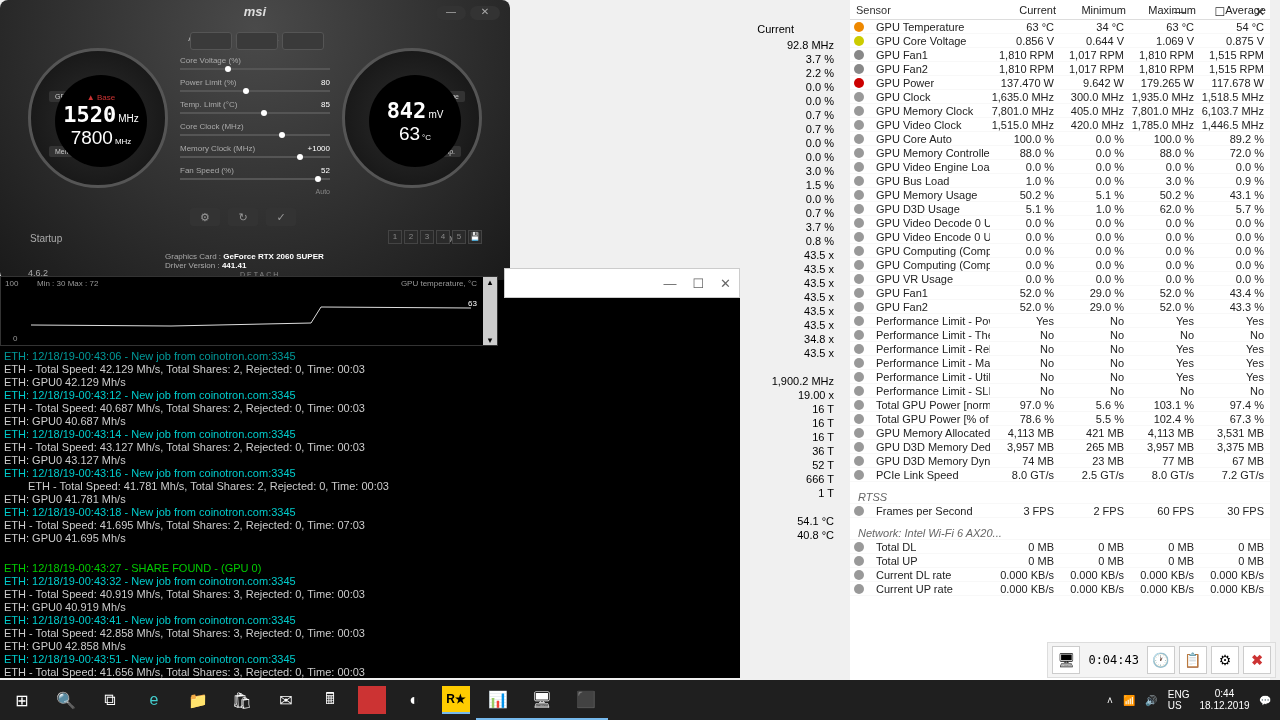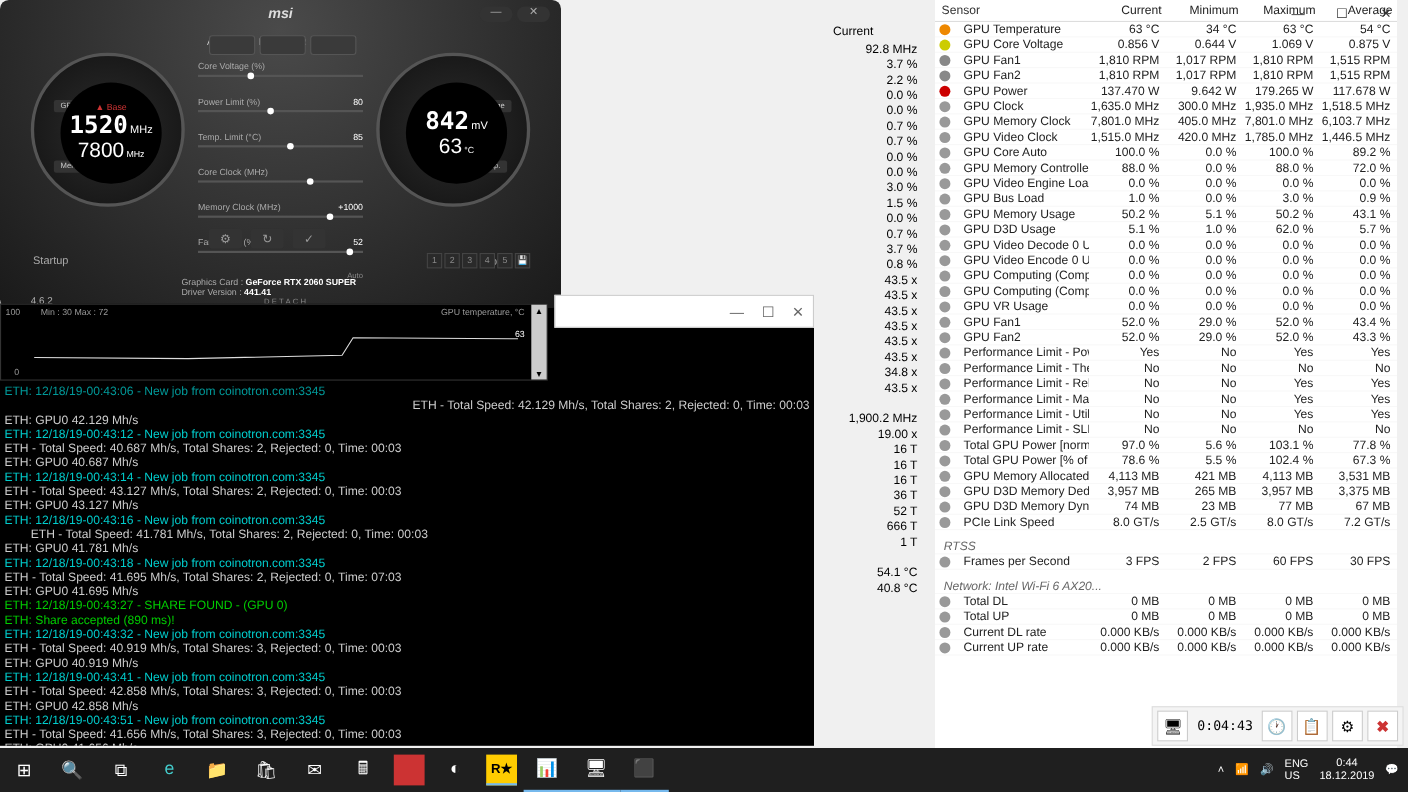--- a/index.html
+++ b/index.html
@@ -25,21 +25,21 @@
 .msi-close{right:10px}
 .gauge{position:absolute;width:140px;height:140px;border-radius:50%;border:3px solid #555;background:radial-gradient(circle,#222 40%,#111)}
 .gauge-l{left:28px;top:48px}
 .gauge-r{right:28px;top:48px}
 .gauge-inner{position:absolute;top:24px;left:24px;width:92px;height:92px;border-radius:50%;background:#000;display:flex;flex-direction:column;align-items:center;justify-content:center}
 .gauge-val{font-family:'Digital',monospace;font-size:22px;color:#fff;font-weight:bold}
 .gauge-unit{font-size:10px;color:#fff;margin-left:2px}
 .gauge-sub{font-size:19px;color:#fff}
 .gauge-label{position:absolute;font-size:7px;background:#333;padding:2px 6px;border-radius:2px;color:#ccc}
 .sliders{position:absolute;left:180px;top:56px;width:150px;font-size:8px;color:#aaa}
-.slider{margin-bottom:18px}
+.slider{margin-bottom:8px}
 .slider-track{height:2px;background:#555;margin-top:3px;position:relative}
 .slider-thumb{position:absolute;width:6px;height:6px;background:#fff;border-radius:50%;top:-2px}
 .slider-row{display:flex;justify-content:space-between}
 .msi-info{position:absolute;bottom:10px;left:165px;font-size:8px;color:#aaa}
 .msi-bottom{position:absolute;bottom:36px;left:0;right:0;display:flex;justify-content:space-between;padding:0 30px;font-size:10px;color:#aaa}
 .msi-btns{position:absolute;top:32px;left:190px;display:flex;gap:4px}
 .msi-btn{width:42px;height:18px;background:#3a3a3a;border-radius:3px;border:1px solid #555}
 .msi-ctrl{position:absolute;bottom:54px;left:190px;display:flex;gap:8px}
 .ctrl-btn{width:30px;height:18px;background:#333;border-radius:3px;display:flex;align-items:center;justify-content:center;font-size:11px;color:#999}
 .prof-btns{position:absolute;bottom:36px;right:28px;display:flex;gap:2px}
@@ -416,21 +416,21 @@
           <span class="hw-val">No</span>
           <span class="hw-val">No</span>
           <span class="hw-val">No</span>
         </div>
         <div class="hw-row">
           <span class="hw-icon" style="background:#999"></span>
           <span class="hw-sensor">Total GPU Power [normalize...</span>
           <span class="hw-val">97.0 %</span>
           <span class="hw-val">5.6 %</span>
           <span class="hw-val">103.1 %</span>
-          <span class="hw-val">77.8 %</span>
+          <span class="hw-val">97.4 %</span>
         </div>
         <div class="hw-row">
           <span class="hw-icon" style="background:#999"></span>
           <span class="hw-sensor">Total GPU Power [% of TDP]</span>
           <span class="hw-val">78.6 %</span>
           <span class="hw-val">5.5 %</span>
           <span class="hw-val">102.4 %</span>
           <span class="hw-val">67.3 %</span>
         </div>
         <div class="hw-row">
@@ -528,36 +528,35 @@
 
 <div class="console-title">
   <span class="ct-btn">—</span>
   <span class="ct-btn">☐</span>
   <span class="ct-btn">✕</span>
 </div>
 
 <div class="console">
   <div id="console-lines">
       <div style="color: rgb(0, 153, 153);">ETH: 12/18/19-00:43:06 - New job from coinotron.com:3345</div>
-      <div style="color: rgb(204, 204, 204); text-align: right;">ETH - Total Speed: 42.129 Mh/s, Total Shares: 2, Rejected: 0, Time: 00:03</div>
+      <div style="color: rgb(204, 204, 204);">ETH - Total Speed: 42.129 Mh/s, Total Shares: 2, Rejected: 0, Time: 00:03</div>
       <div style="color: rgb(204, 204, 204);">ETH: GPU0 42.129 Mh/s</div>
       <div class="teal">ETH: 12/18/19-00:43:12 - New job from coinotron.com:3345</div>
       <div style="color: rgb(204, 204, 204);">ETH - Total Speed: 40.687 Mh/s, Total Shares: 2, Rejected: 0, Time: 00:03</div>
       <div style="color: rgb(204, 204, 204);">ETH: GPU0 40.687 Mh/s</div>
       <div class="teal">ETH: 12/18/19-00:43:14 - New job from coinotron.com:3345</div>
       <div style="color: rgb(204, 204, 204);">ETH - Total Speed: 43.127 Mh/s, Total Shares: 2, Rejected: 0, Time: 00:03</div>
       <div style="color: rgb(204, 204, 204);">ETH: GPU0 43.127 Mh/s</div>
       <div class="teal">ETH: 12/18/19-00:43:16 - New job from coinotron.com:3345</div>
       <div style="color: rgb(204, 204, 204); padding-left: 24px;">ETH - Total Speed: 41.781 Mh/s, Total Shares: 2, Rejected: 0, Time: 00:03</div>
       <div style="color: rgb(204, 204, 204);">ETH: GPU0 41.781 Mh/s</div>
       <div class="teal">ETH: 12/18/19-00:43:18 - New job from coinotron.com:3345</div>
       <div style="color: rgb(204, 204, 204);">ETH - Total Speed: 41.695 Mh/s, Total Shares: 2, Rejected: 0, Time: 07:03</div>
       <div style="color: rgb(204, 204, 204);">ETH: GPU0 41.695 Mh/s</div>
-      <div style="color: rgb(0, 204, 0);">ETH: 12/18/19-00:43:27 - SHARE FOUND - (GPU 0)</div>
-      <div style="color: rgb(0, 204, 0);">ETH: Share accepted (890 ms)!</div>
+      <div style="color: rgb(0, 204, 0); margin-top: 17px;">ETH: 12/18/19-00:43:27 - SHARE FOUND - (GPU 0)</div>
       <div class="teal">ETH: 12/18/19-00:43:32 - New job from coinotron.com:3345</div>
       <div style="color: rgb(204, 204, 204);">ETH - Total Speed: 40.919 Mh/s, Total Shares: 3, Rejected: 0, Time: 00:03</div>
       <div style="color: rgb(204, 204, 204);">ETH: GPU0 40.919 Mh/s</div>
       <div class="teal">ETH: 12/18/19-00:43:41 - New job from coinotron.com:3345</div>
       <div style="color: rgb(204, 204, 204);">ETH - Total Speed: 42.858 Mh/s, Total Shares: 3, Rejected: 0, Time: 00:03</div>
       <div style="color: rgb(204, 204, 204);">ETH: GPU0 42.858 Mh/s</div>
       <div class="teal">ETH: 12/18/19-00:43:51 - New job from coinotron.com:3345</div>
       <div style="color: rgb(204, 204, 204);">ETH - Total Speed: 41.656 Mh/s, Total Shares: 3, Rejected: 0, Time: 00:03</div>
       <div style="color: rgb(204, 204, 204);">ETH: GPU0 41.656 Mh/s</div>
     </div>

